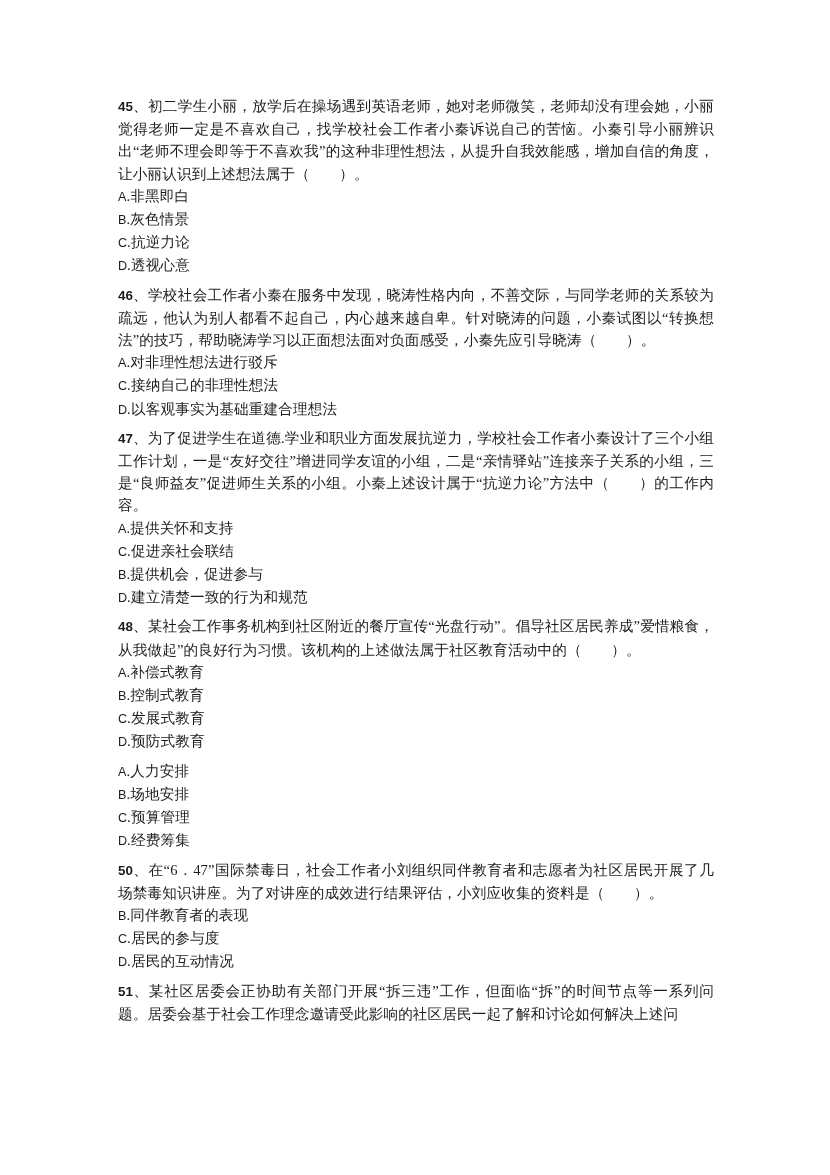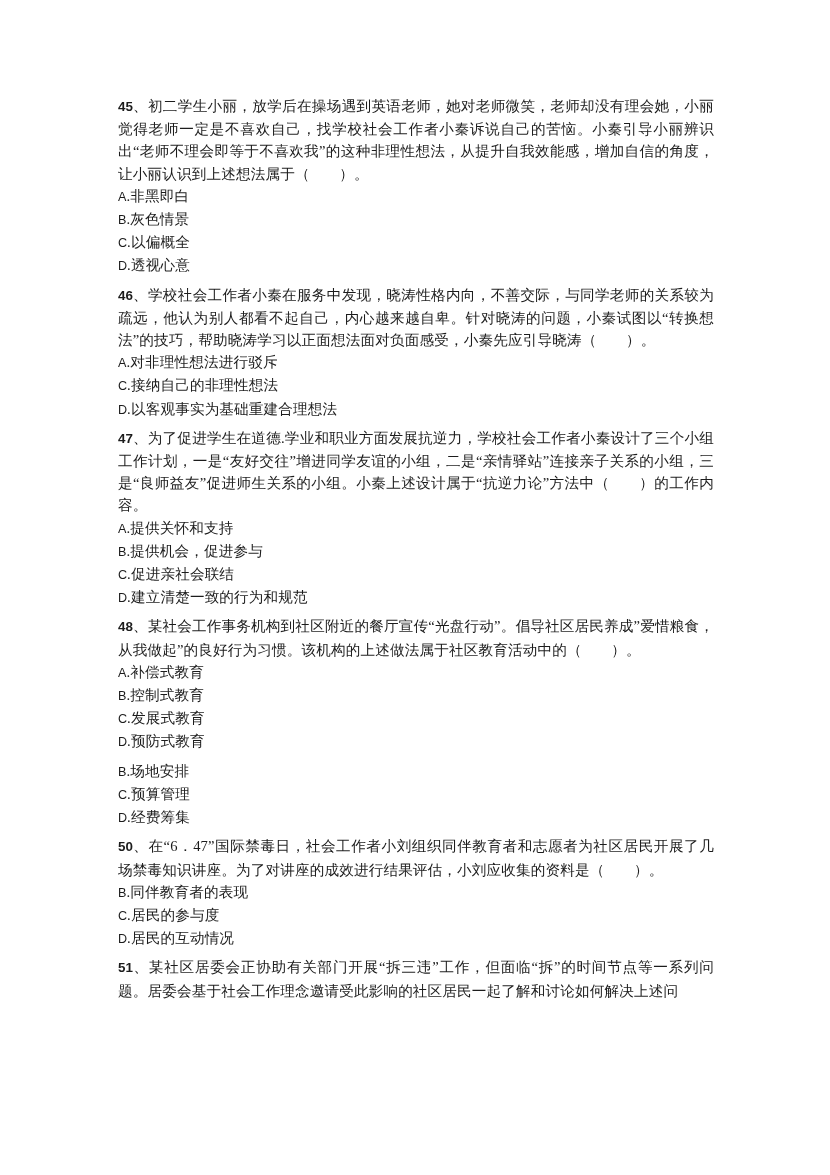--- a/index.html
+++ b/index.html
@@ -71,52 +71,53 @@
 </head>
 <body>
 
 <div class="page">
   <div class="content">
 
     <div class="q-block">
       <p class="q-stem"><span class="q-num">45</span><span>、初二学生小丽，放学后在操场遇到英语老师，她对老师微笑，老师却没有理会她，小丽觉得老师一定是不喜欢自己，找学校社会工作者小秦诉说自己的苦恼。小秦引导小丽辨识出“老师不理会即等于不喜欢我”的这种非理性想法，从提升自我效能感，增加自信的角度，让小丽认识到上述想法属于（　　）。</span></p>
       <p class="opt"><span class="opt-letter">A</span><span>.非黑即白</span></p>
       <p class="opt"><span class="opt-letter">B</span><span>.灰色情景</span></p>
-      <p class="opt"><span class="opt-letter">C</span><span>.以偏概全</span></p>
+      <p class="opt"><span class="opt-letter">C</span><span>.抗逆力论</span></p>
       <p class="opt"><span class="opt-letter">D</span><span>.透视心意</span></p>
     </div>
     <div class="spacer-sm"></div>
 
     <div class="q-block">
       <p class="q-stem"><span class="q-num">46</span><span>、学校社会工作者小秦在服务中发现，晓涛性格内向，不善交际，与同学老师的关系较为疏远，他认为别人都看不起自己，内心越来越自卑。针对晓涛的问题，小秦试图以“转换想法”的技巧，帮助晓涛学习以正面想法面对负面感受，小秦先应引导晓涛（　　）。</span></p>
       <p class="opt"><span class="opt-letter">A</span><span>.对非理性想法进行驳斥</span></p>
       <p class="opt"><span class="opt-letter">C</span><span>.接纳自己的非理性想法</span></p>
       <p class="opt"><span class="opt-letter">D</span><span>.以客观事实为基础重建合理想法</span></p>
     </div>
     <div class="spacer-sm"></div>
 
     <div class="q-block">
       <p class="q-stem"><span class="q-num">47</span><span>、为了促进学生在道德.学业和职业方面发展抗逆力，学校社会工作者小秦设计了三个小组工作计划，一是“友好交往”增进同学友谊的小组，二是“亲情驿站”连接亲子关系的小组，三是“良师益友”促进师生关系的小组。小秦上述设计属于“抗逆力论”方法中（　　）的工作内容。</span></p>
       <p class="opt"><span class="opt-letter">A</span><span>.提供关怀和支持</span></p>
+      <p class="opt"><span class="opt-letter">C</span><span>.促进亲社会联结</span></p>
       <p class="opt"><span class="opt-letter">B</span><span>.提供机会，促进参与</span></p>
-      <p class="opt"><span class="opt-letter">C</span><span>.促进亲社会联结</span></p>
       <p class="opt"><span class="opt-letter">D</span><span>.建立清楚一致的行为和规范</span></p>
     </div>
     <div class="spacer-sm"></div>
 
     <div class="q-block">
       <p class="q-stem"><span class="q-num">48</span><span>、某社会工作事务机构到社区附近的餐厅宣传“光盘行动”。倡导社区居民养成”爱惜粮食，从我做起”的良好行为习惯。该机构的上述做法属于社区教育活动中的（　　）。</span></p>
       <p class="opt"><span class="opt-letter">A</span><span>.补偿式教育</span></p>
       <p class="opt"><span class="opt-letter">B</span><span>.控制式教育</span></p>
       <p class="opt"><span class="opt-letter">C</span><span>.发展式教育</span></p>
       <p class="opt"><span class="opt-letter">D</span><span>.预防式教育</span></p>
     </div>
     <div class="spacer-sm"></div>
 
     <div class="q-block">
+      <p class="opt"><span class="opt-letter">A</span><span>.人力安排</span></p>
       <p class="opt"><span class="opt-letter">B</span><span>.场地安排</span></p>
       <p class="opt"><span class="opt-letter">C</span><span>.预算管理</span></p>
       <p class="opt"><span class="opt-letter">D</span><span>.经费筹集</span></p>
     </div>
     <div class="spacer-sm"></div>
 
     <div class="q-block">
       <p class="q-stem"><span class="q-num">50</span><span>、在“6．47”国际禁毒日，社会工作者小刘组织同伴教育者和志愿者为社区居民开展了几场禁毒知识讲座。为了对讲座的成效进行结果评估，小刘应收集的资料是（　　）。</span></p>
       <p class="opt"><span class="opt-letter">B</span><span>.同伴教育者的表现</span></p>
       <p class="opt"><span class="opt-letter">C</span><span>.居民的参与度</span></p>

